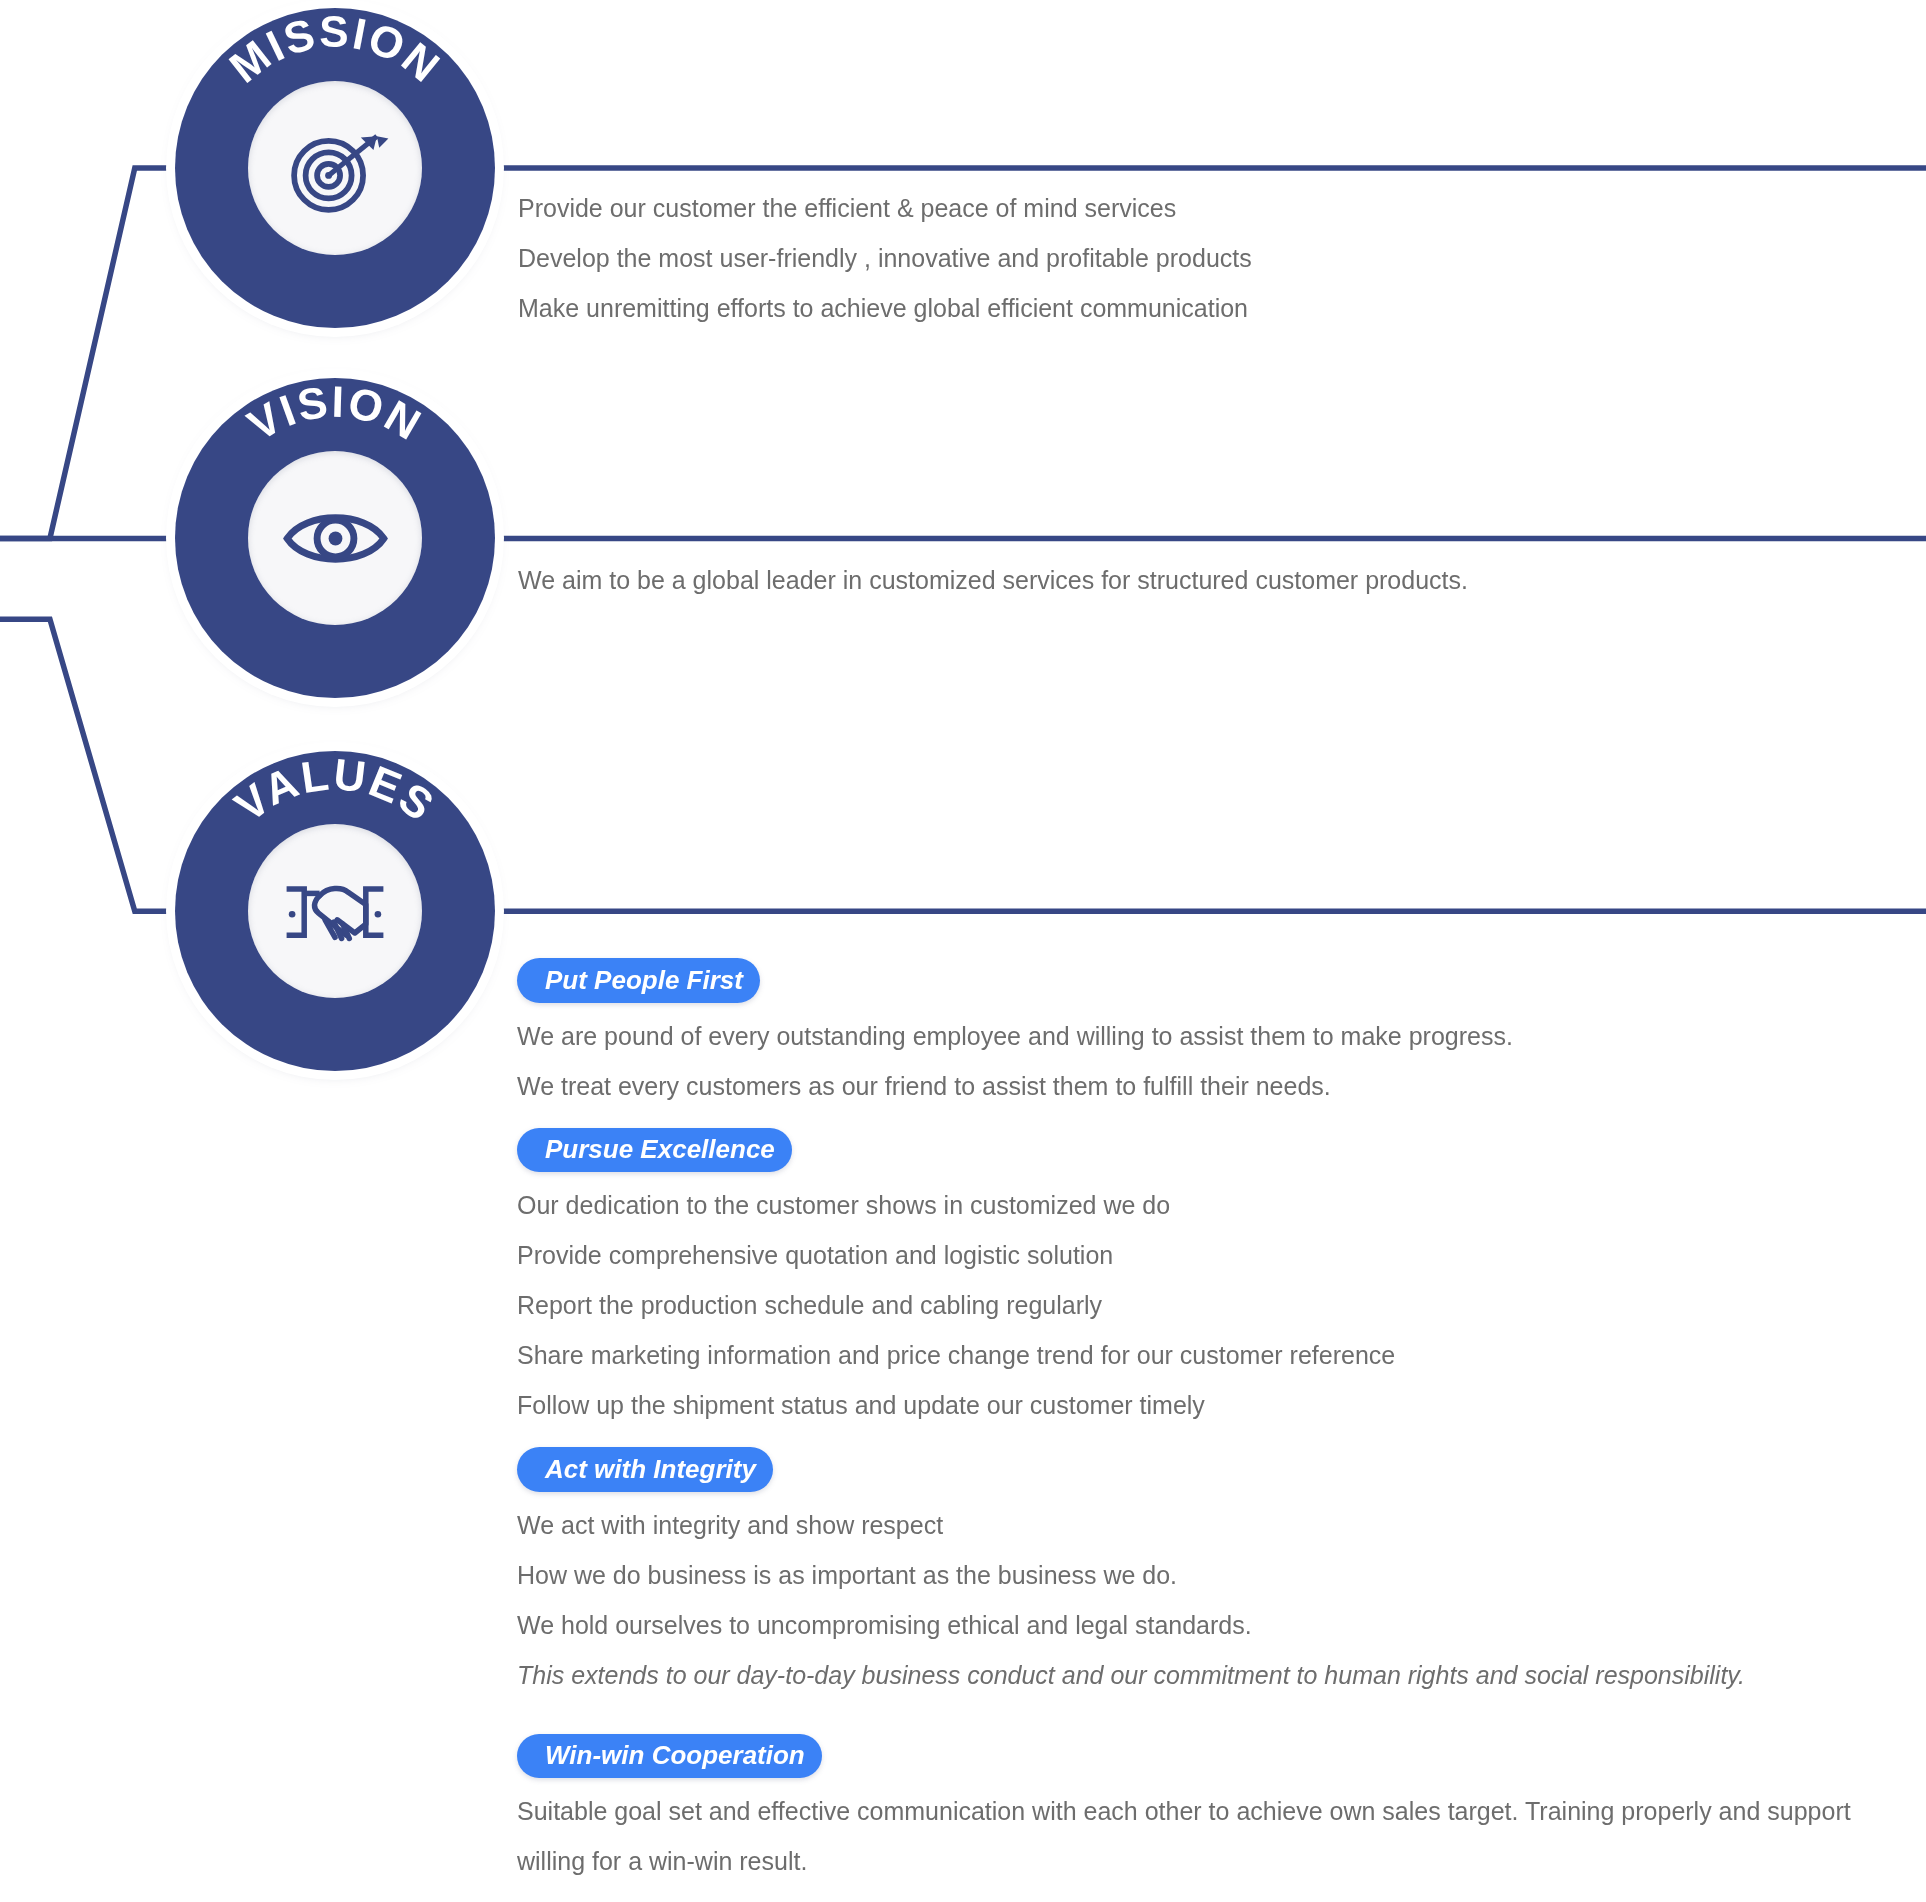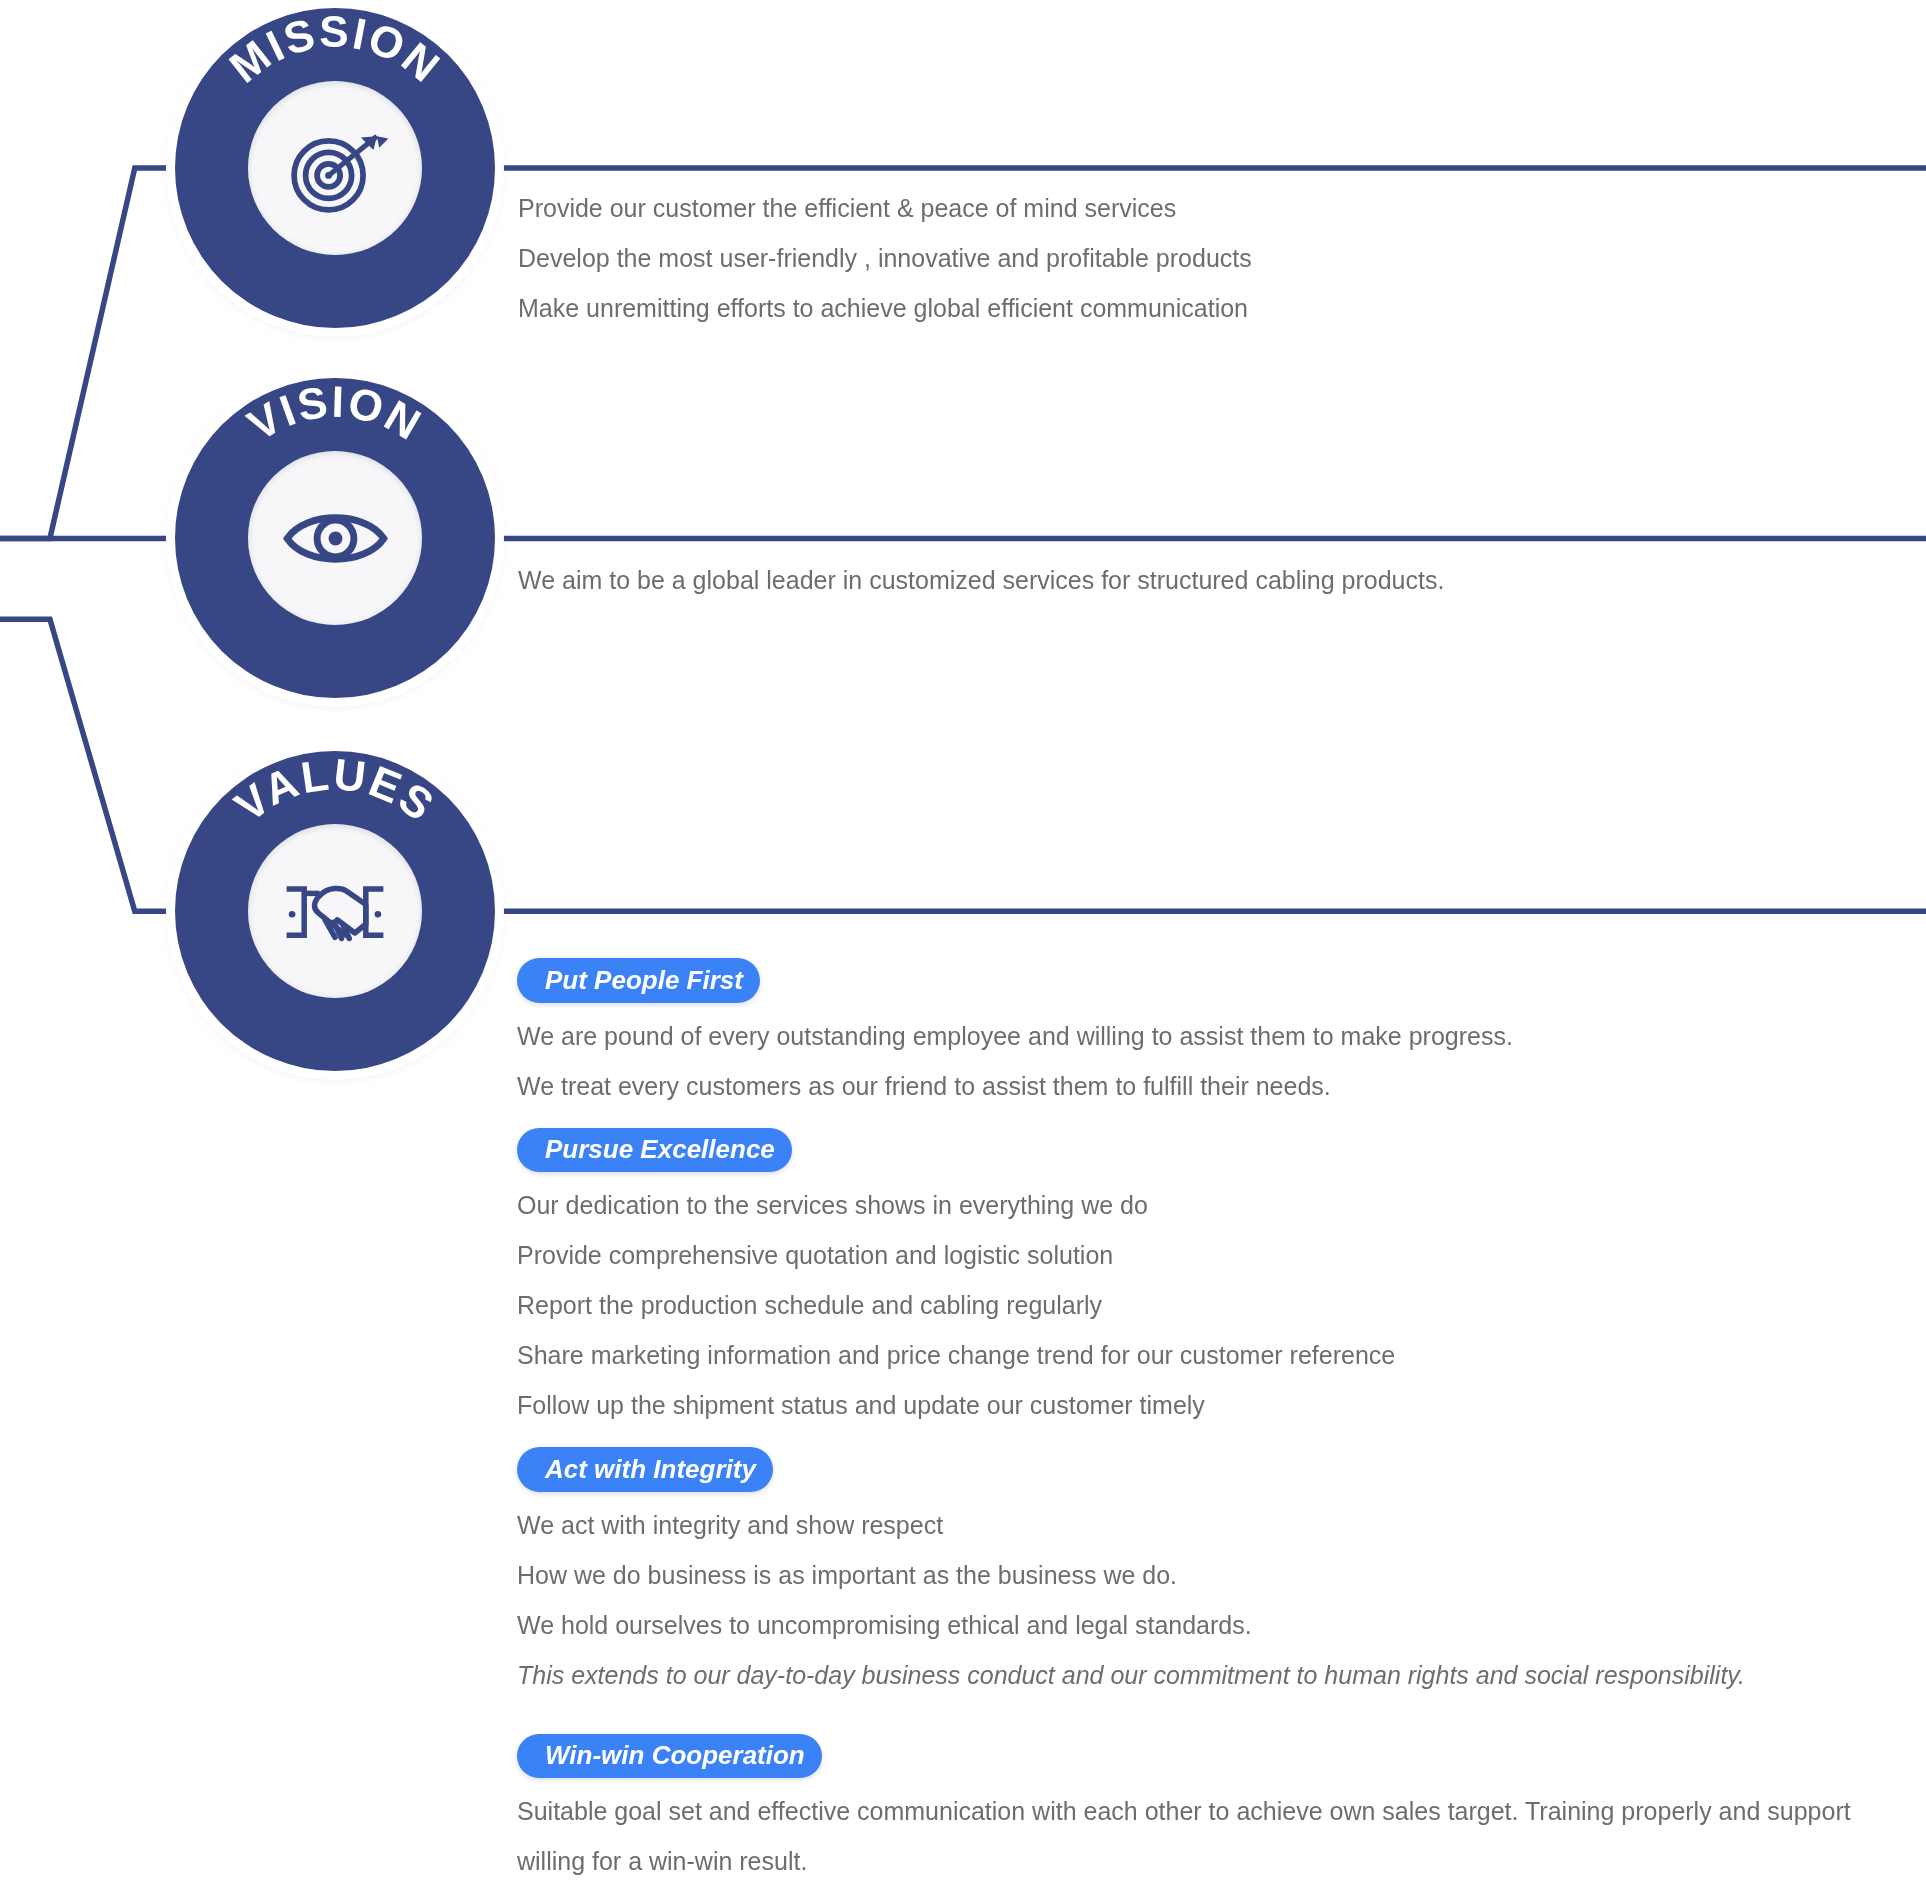--- a/index.html
+++ b/index.html
@@ -189,37 +189,37 @@
     </div>
   </div>
 
   <div class="text-block" style="left:518px; top:183px; width:1378px;">
     <div class="body-line">Provide our customer the efficient &amp; peace of mind services</div>
     <div class="body-line">Develop the most user-friendly , innovative and profitable products</div>
     <div class="body-line">Make unremitting efforts to achieve global efficient communication</div>
   </div>
 
   <div class="text-block" style="left:518px; top:555px; width:1378px;">
-    <div class="body-line">We aim to be a global leader in customized services for structured cabling products.</div>
+    <div class="body-line">We aim to be a global leader in customized services for structured customer products.</div>
   </div>
 
   <div class="text-block" style="left:517px; top:958px; width:1393px;">
 
     <div class="value-group">
       <span class="pill">Put People First</span>
       <div class="value-lines">
         <div class="body-line">We are pound of every outstanding employee and willing to assist them to make progress.</div>
         <div class="body-line">We treat every customers as our friend to assist them to fulfill their needs.</div>
       </div>
     </div>
 
     <div class="value-group" style="margin-top:17px;">
       <span class="pill">Pursue Excellence</span>
       <div class="value-lines">
-        <div class="body-line">Our dedication to the services shows in everything we do</div>
+        <div class="body-line">Our dedication to the customer shows in customized we do</div>
         <div class="body-line">Provide comprehensive quotation and logistic solution</div>
         <div class="body-line">Report the production schedule and cabling regularly</div>
         <div class="body-line">Share marketing information and price change trend for our customer reference</div>
         <div class="body-line">Follow up the shipment status and update our customer timely</div>
       </div>
     </div>
 
     <div class="value-group" style="margin-top:17px;">
       <span class="pill">Act with Integrity</span>
       <div class="value-lines">

